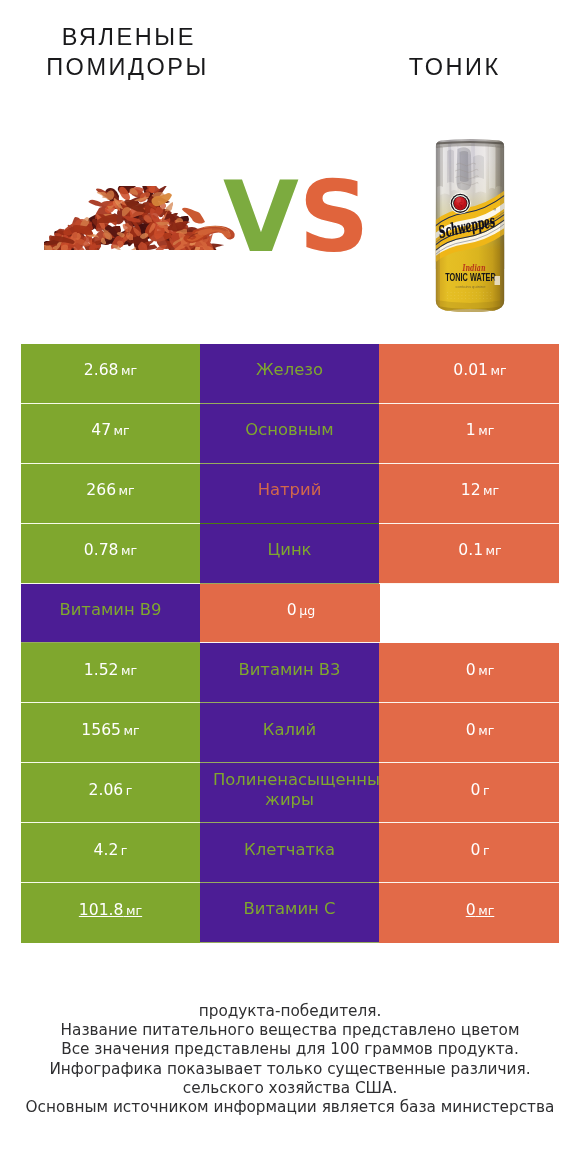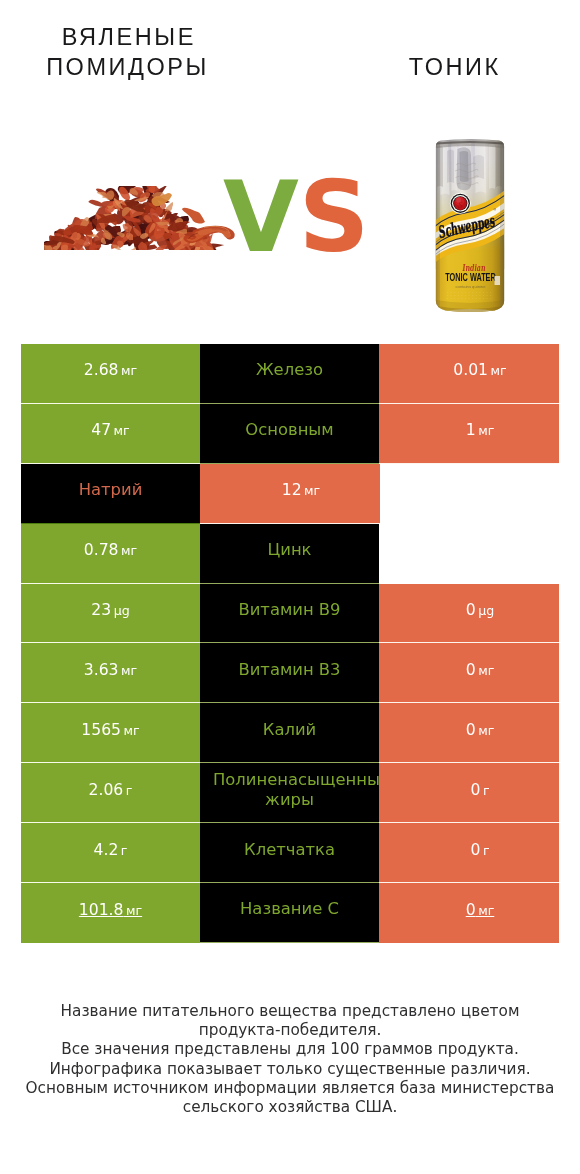--- a/index.html
+++ b/index.html
@@ -16,21 +16,21 @@
   .vs .v{color:#7cab3f;}
   .vs .s{color:#e0643c;}
   .table{position:absolute;left:21px;top:344px;width:538px;}
   .row{display:flex;height:59.9px;box-sizing:border-box;}
   .cL{width:179px;background:#7fa72e;color:#fff;display:flex;align-items:center;justify-content:center;
       box-sizing:border-box;border-bottom:1.4px solid #f7fbe8;}
   .cR{width:180px;background:#e26a48;color:#fff;display:flex;align-items:center;justify-content:center;
       box-sizing:border-box;border-bottom:1.4px solid #fdf5ee;padding-left:22px;}
   .row:last-child .cL,.row:last-child .cR{border-bottom:none;text-decoration:underline;}
   .cM{width:179px;display:block;text-align:center;position:relative;
-      box-sizing:border-box;background:#000000;overflow:hidden;padding:0 13px;}
+      box-sizing:border-box;background:#4c1d95;overflow:hidden;padding:0 13px;}
   .cM .nutwrap{position:absolute;left:13px;right:13px;top:50%;transform:translateY(-50%);}
   .win-left .cM{color:#7fa72e;border-bottom:1px solid #97ab5e;}
   .win-right .cM{color:#d1684b;border-bottom:1px solid #4d7c0f;}
   .val{font-size:15.6px;white-space:nowrap;position:relative;top:-3px;}
   .val .u{font-size:12.6px;}
   .nut{font-size:16.4px;line-height:20.5px;position:relative;top:-3px;}
   .footer{position:absolute;left:0;top:1002px;width:580px;text-align:center;font-size:15.3px;line-height:19.2px;color:#2f2f31;font-family:"DejaVu Sans",sans-serif;}
 </style>
 </head>
 <body>
@@ -486,49 +486,52 @@
           <span class="val"><span>47</span><span class="u"> мг</span></span>
         </div>
         <div class="cM">
           <div class="nutwrap"><span class="nut">Основным</span></div>
         </div>
         <div class="cR">
           <span class="val"><span>1</span><span class="u"> мг</span></span>
         </div>
       </div>
       <div class="row win-right">
+        <div class="cL">
+          <span class="val"><span>266</span><span class="u"> мг</span></span>
+        </div>
         <div class="cM">
           <div class="nutwrap"><span class="nut">Натрий</span></div>
         </div>
         <div class="cR">
           <span class="val"><span>12</span><span class="u"> мг</span></span>
         </div>
       </div>
       <div class="row win-left">
         <div class="cL">
           <span class="val"><span>0.78</span><span class="u"> мг</span></span>
         </div>
         <div class="cM">
           <div class="nutwrap"><span class="nut">Цинк</span></div>
         </div>
-      </div>
-      <div class="row win-left">
-        <div class="cL">
-          <span class="val"><span>23</span><span class="u"> µg</span></span>
-        </div>
+        <div class="cR">
+          <span class="val"><span>0.1</span><span class="u"> мг</span></span>
+        </div>
+      </div>
+      <div class="row win-left">
         <div class="cM">
           <div class="nutwrap"><span class="nut">Витамин B9</span></div>
         </div>
         <div class="cR">
           <span class="val"><span>0</span><span class="u"> µg</span></span>
         </div>
       </div>
       <div class="row win-left">
         <div class="cL">
-          <span class="val"><span>3.63</span><span class="u"> мг</span></span>
+          <span class="val"><span>1.52</span><span class="u"> мг</span></span>
         </div>
         <div class="cM">
           <div class="nutwrap"><span class="nut">Витамин B3</span></div>
         </div>
         <div class="cR">
           <span class="val"><span>0</span><span class="u"> мг</span></span>
         </div>
       </div>
       <div class="row win-left">
         <div class="cL">
@@ -561,28 +564,28 @@
         </div>
         <div class="cR">
           <span class="val"><span>0</span><span class="u"> г</span></span>
         </div>
       </div>
       <div class="row win-left">
         <div class="cL">
           <span class="val"><span>101.8</span><span class="u"> мг</span></span>
         </div>
         <div class="cM">
-          <div class="nutwrap"><span class="nut">Название C</span></div>
+          <div class="nutwrap"><span class="nut">Витамин C</span></div>
         </div>
         <div class="cR">
           <span class="val"><span>0</span><span class="u"> мг</span></span>
         </div>
       </div>
     </div>
   <div class="footer">
+      <div>продукта-победителя.</div>
       <div>Название питательного вещества представлено цветом</div>
-      <div>продукта-победителя.</div>
       <div>Все значения представлены для 100 граммов продукта.</div>
       <div>Инфографика показывает только существенные различия.</div>
+      <div>сельского хозяйства США.</div>
       <div>Основным источником информации является база министерства</div>
-      <div>сельского хозяйства США.</div>
     </div>
 </div>
 
 </body></html>

